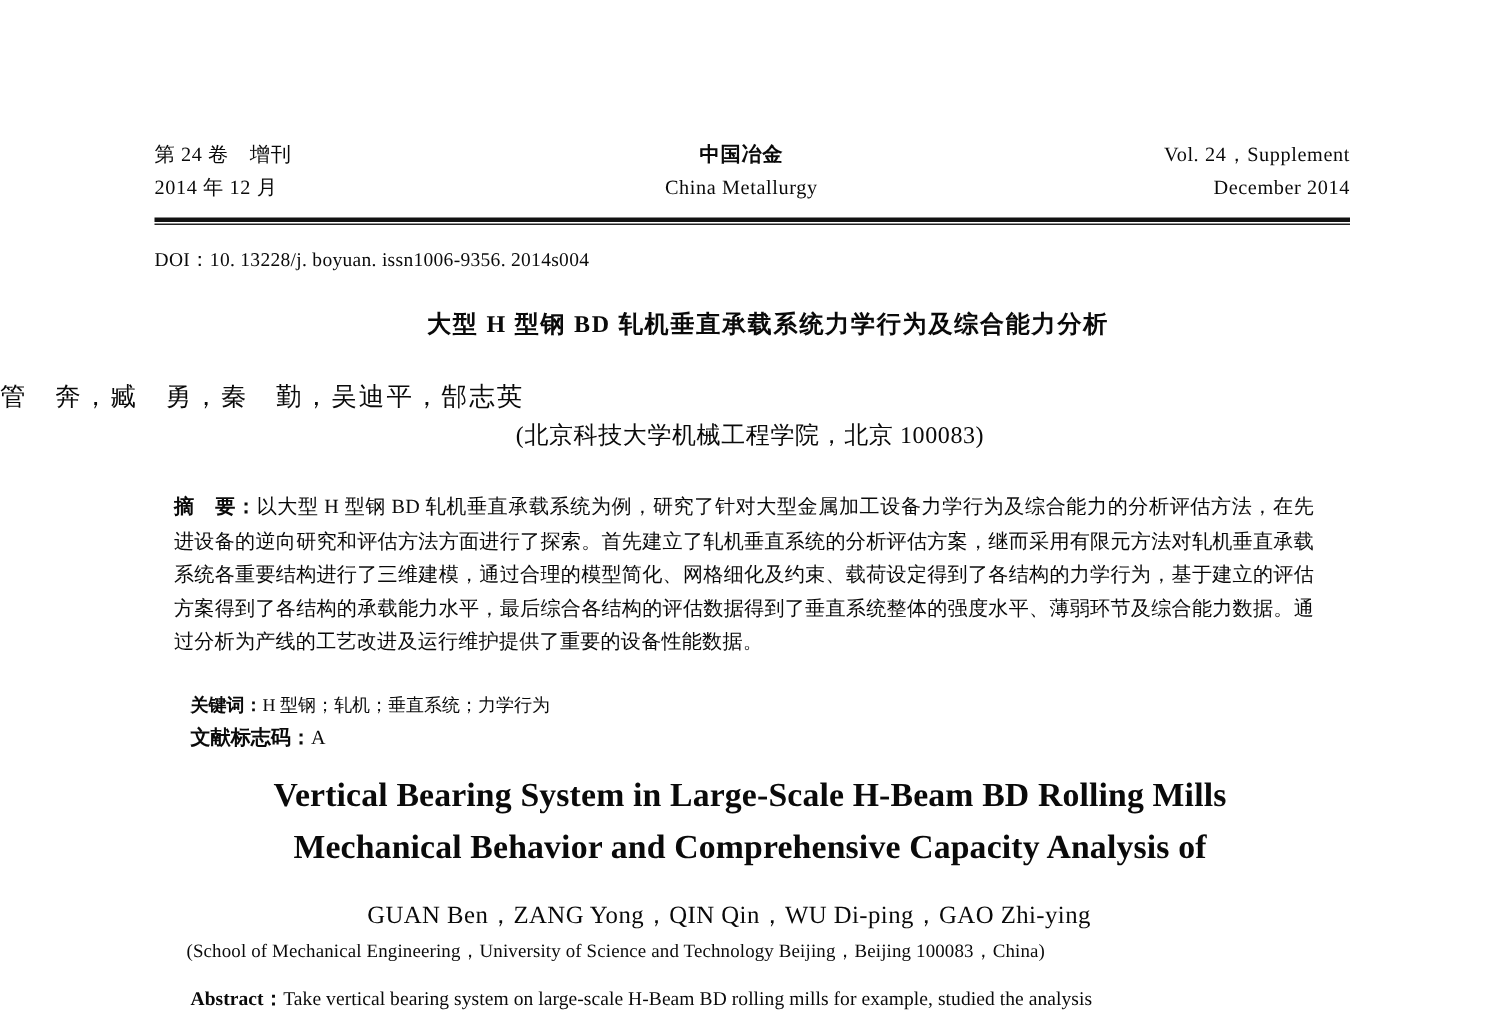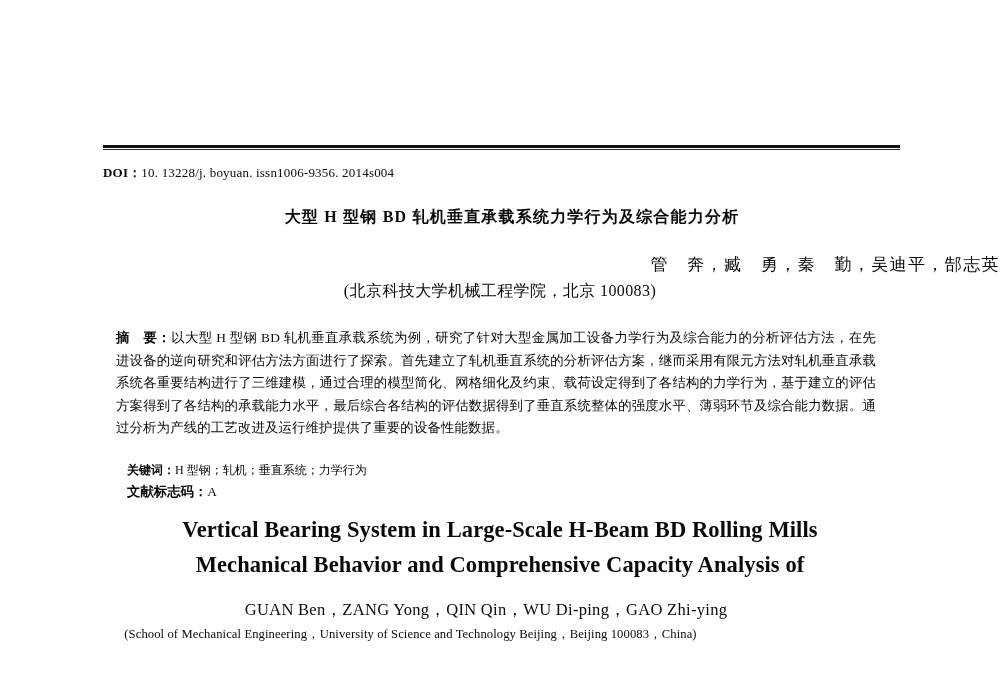--- a/index.html
+++ b/index.html
@@ -71,21 +71,21 @@
 
   
   .doi {
     position: absolute;
     left: 103px;
     top: 164px;
     font-size: 13px;
     letter-spacing: 0.2px;
     white-space: pre;
   }
-  .doi .doi-label { font-weight: bold; }
+  .doi .doi-label { font-weight: normal; }
 
   
   .cn-title {
     position: absolute;
     left: 12px;
     top: 200px;
     width: 1000px;
     text-align: center;
     font-size: 16px;
     font-weight: bold;
@@ -93,21 +93,21 @@
     line-height: 34px;
     white-space: pre;
   }
 
   
   .cn-authors {
     position: absolute;
     left: 0;
     top: 252px;
     width: 1000px;
-    text-align: right;
+    text-align: left;
     font-size: 17px;
     letter-spacing: 1.4px;
     line-height: 26px;
     white-space: pre;
   }
   .cn-affil {
     position: absolute;
     left: 0;
     top: 281px;
     width: 1000px;
@@ -203,20 +203,34 @@
     text-align: justify;
     letter-spacing: 0.05px;
   }
   .en-abstract .lbl { font-weight: bold; }
 </style>
 </head>
 <body>
 
 <div class="page">
 
+  <div class="masthead">
+    <div class="mast-col mast-left">
+      <div class="mast-line-1">第 24 卷　增刊</div>
+      <div class="mast-line-2">2014 年 12 月</div>
+    </div>
+    <div class="mast-col mast-mid">
+      <div class="mast-line-1">中国冶金</div>
+      <div class="mast-line-2">China Metallurgy</div>
+    </div>
+    <div class="mast-col mast-right">
+      <div class="mast-line-1">Vol. 24，Supplement</div>
+      <div class="mast-line-2">December 2014</div>
+    </div>
+  </div>
 
   <div class="rule-wrap">
     <div class="rule-thick"></div>
     <div class="rule-gap"></div>
     <div class="rule-thin"></div>
   </div>
 
   <div class="doi"><span class="doi-label">DOI：</span><span>10. 13228/j. boyuan. issn1006-9356. 2014s004</span></div>
 
   <div class="cn-title">大型 H 型钢 BD 轧机垂直承载系统力学行为及综合能力分析</div>
@@ -231,14 +245,15 @@
   <div class="cn-clc"><span class="lbl">文献标志码：</span><span>A</span></div>
 
   <div class="en-title">
     <span class="tl">Vertical Bearing System in Large-Scale H-Beam BD Rolling Mills</span>
     <span class="tl">Mechanical Behavior and Comprehensive Capacity Analysis of</span>
   </div>
 
   <div class="en-authors">GUAN Ben，ZANG Yong，QIN Qin，WU Di-ping，GAO Zhi-ying</div>
   <div class="en-affil">(School of Mechanical Engineering，University of Science and Technology Beijing，Beijing 100083，China)</div>
 
+  <div class="en-abstract"><span class="lbl">Abstract：</span><span>Take vertical bearing system on large-scale H-Beam BD rolling mills for example, studied the analysis</span></div>
 
 </div>
 
 </body></html>

